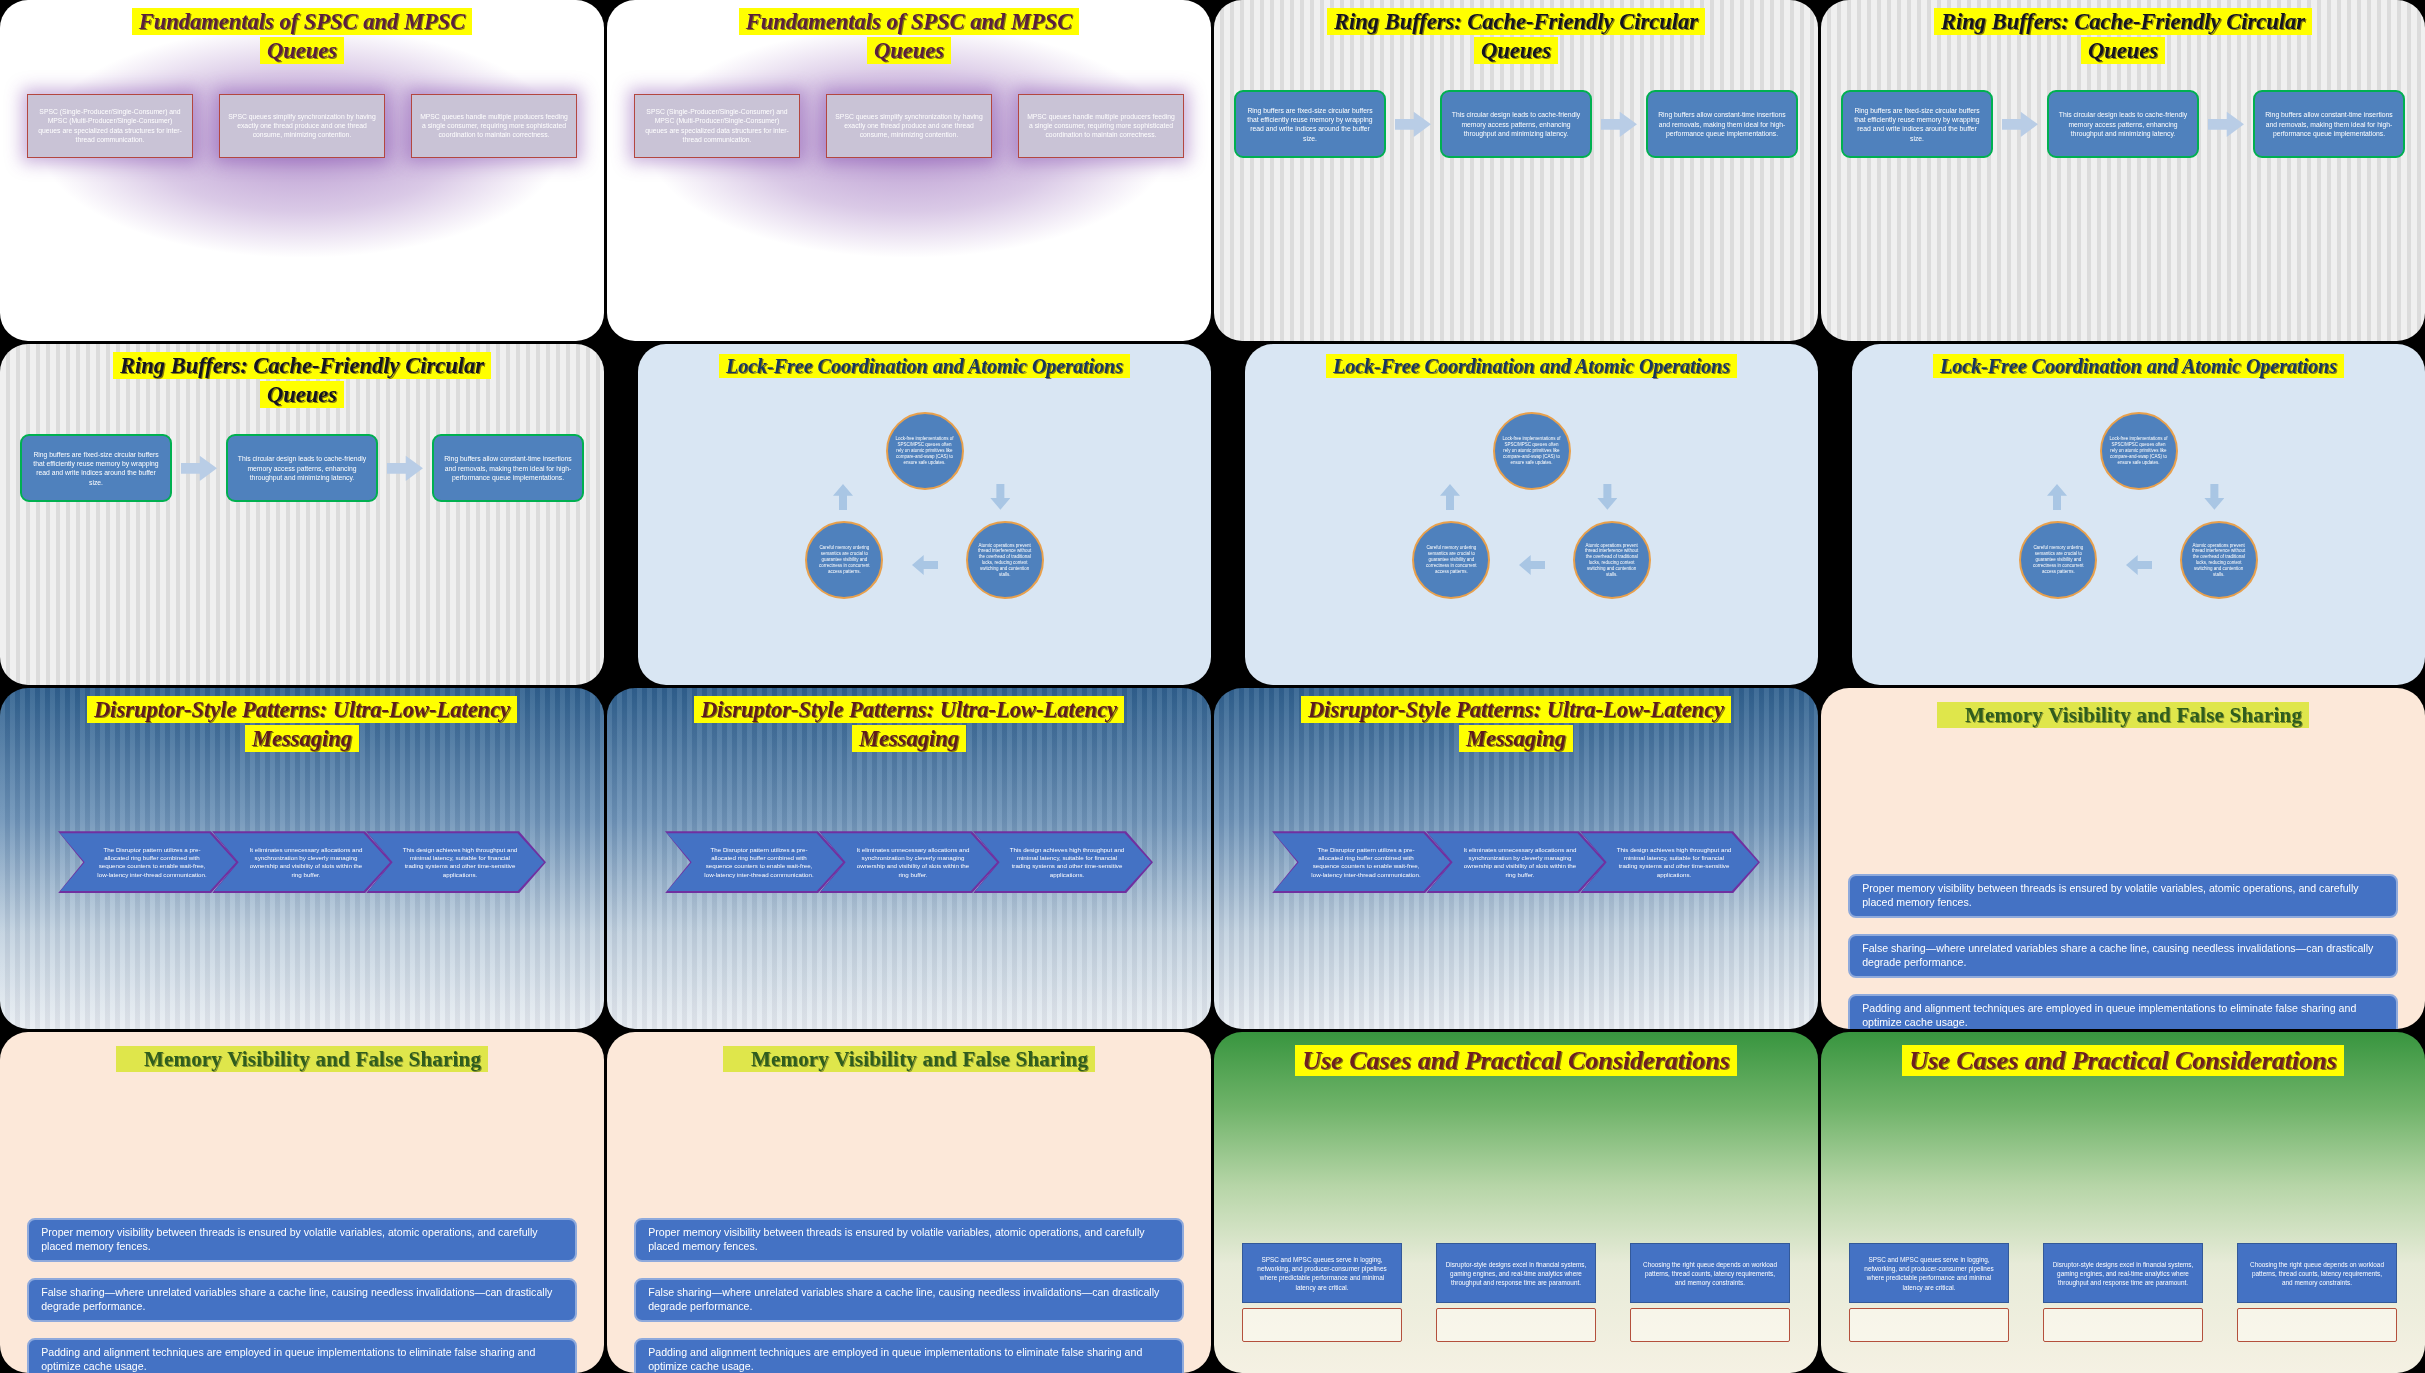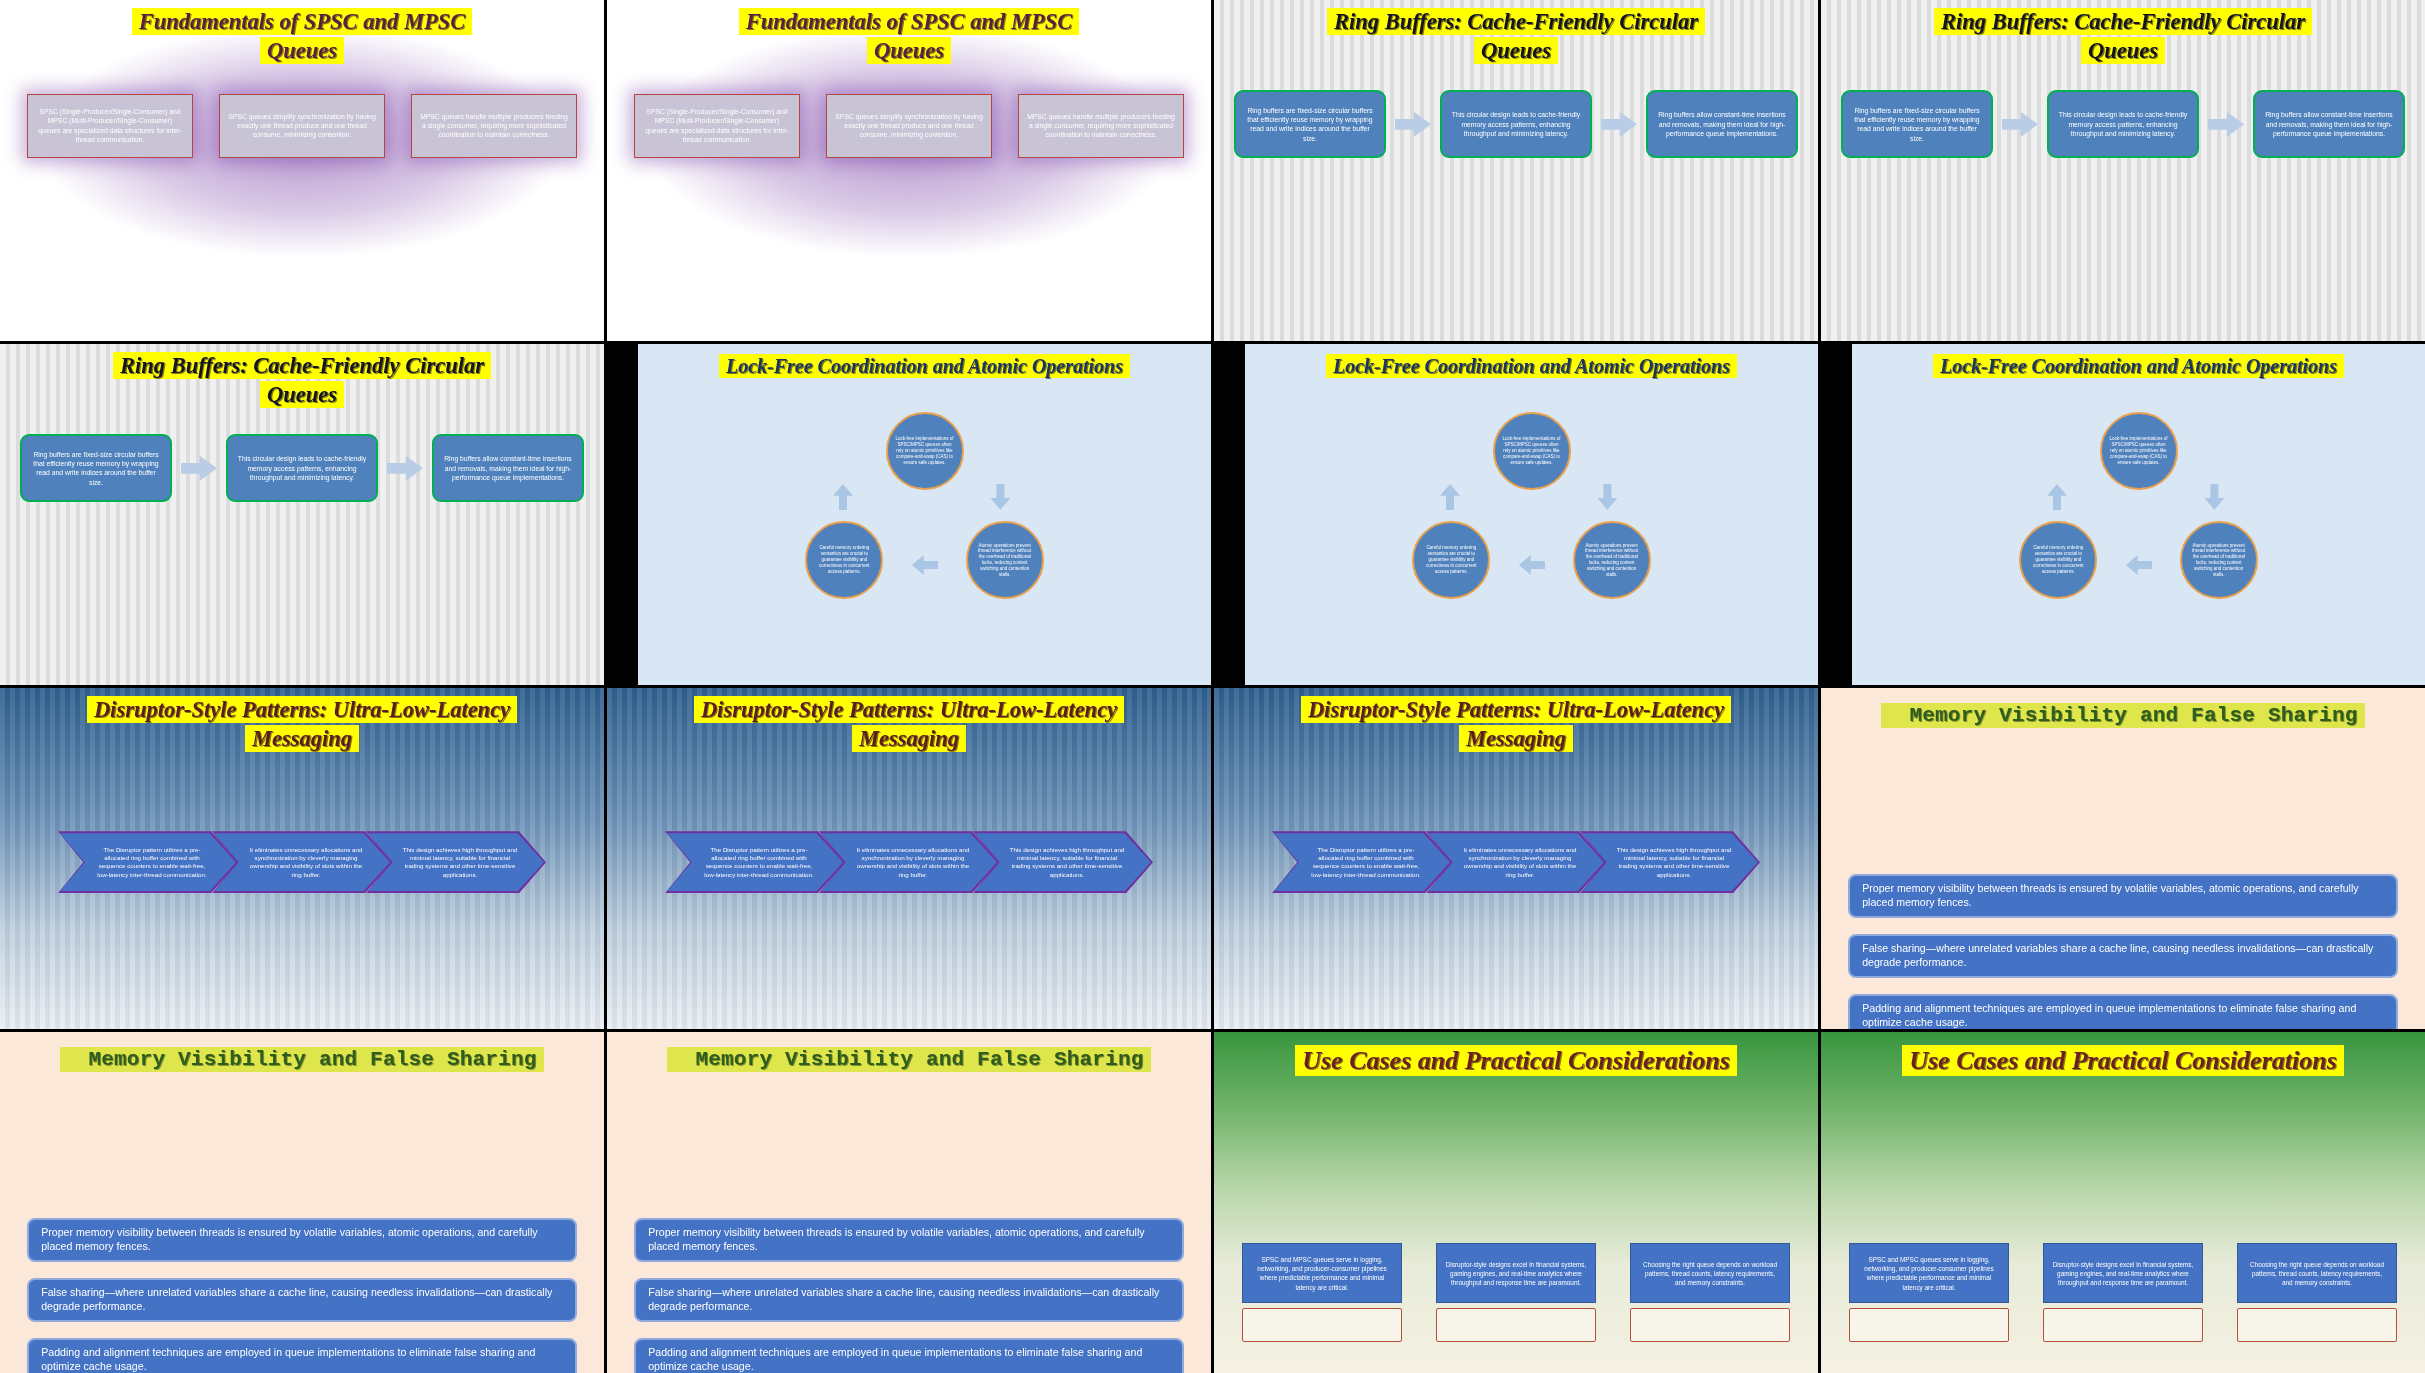--- a/index.html
+++ b/index.html
@@ -12,41 +12,42 @@
     grid-template-rows: repeat(4, 1fr);
     gap: 3px;
     background: #000;
   }
 
   .cell {
     position: relative;
     overflow: hidden;
     font-family: "Liberation Sans", sans-serif;
     background: var(--bg, #fff);
+    border-radius: 28px;
   }
 
   
   .title-wrap {
     position: absolute; top: 7px; left: 0; right: 0;
     text-align: center; z-index: 5; line-height: 1.3;
   }
   .title {
     display: inline;
     font-family: "Liberation Serif", serif;
     font-style: italic; font-weight: bold;
     font-size: 22.5px;
     color: var(--title-color, #222);
     background: var(--title-hl, #ffff00);
     padding: 1px 7px;
     box-decoration-break: clone; -webkit-box-decoration-break: clone;
     text-shadow: 1.2px 1.2px 0 rgba(35,15,15,0.55), -0.5px -0.5px 0 rgba(255,255,255,0.25);
   }
   .title-upright {
     font-style: normal;
-    font-family: Liberation Mono, monospace;
+    font-family: Liberation Serif, serif;
     font-size: 21px; letter-spacing: 0.2px;
     text-shadow: 1px 1px 0 rgba(20,40,10,0.45);
     padding-left: 28px;
   }
   .layout-glow-boxes  .title-wrap { padding: 0 112px; }
   .layout-arrow-flow  .title-wrap { padding: 0 92px; }
   .layout-cycle       .title-wrap { padding: 0 36px; top: 9px; }
   .layout-cycle       .title      { font-size: 20px; }
   .layout-chevron-flow .title-wrap { padding: 0 68px; }
   .layout-stacked-bars .title-wrap { padding: 0 56px; top: 14px; }

